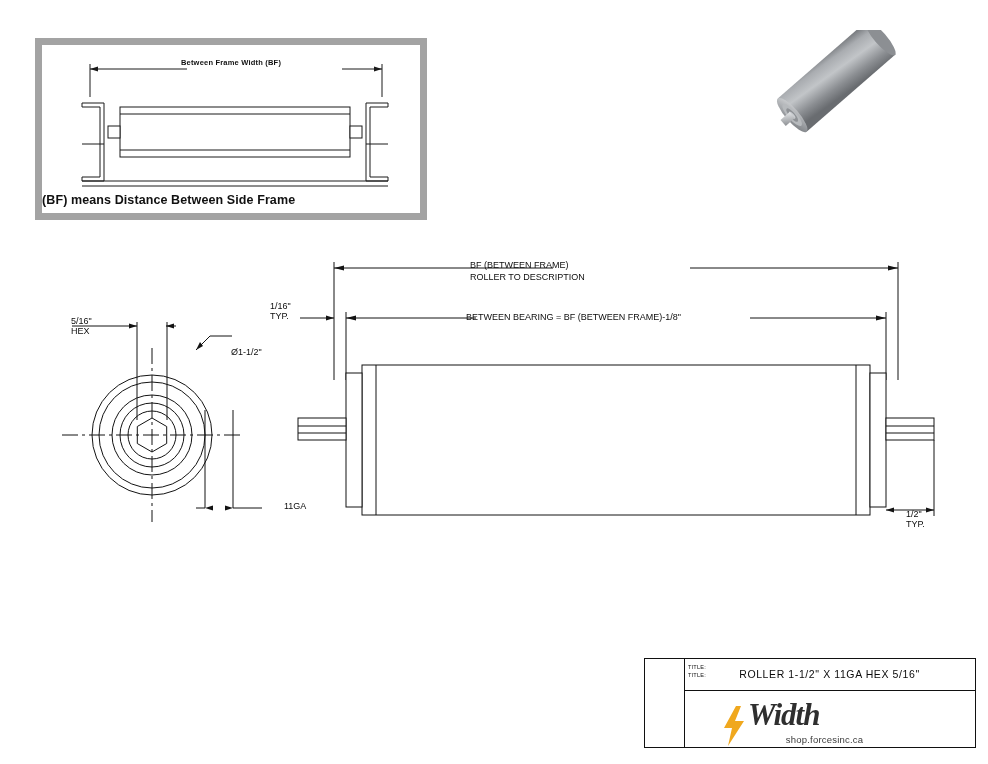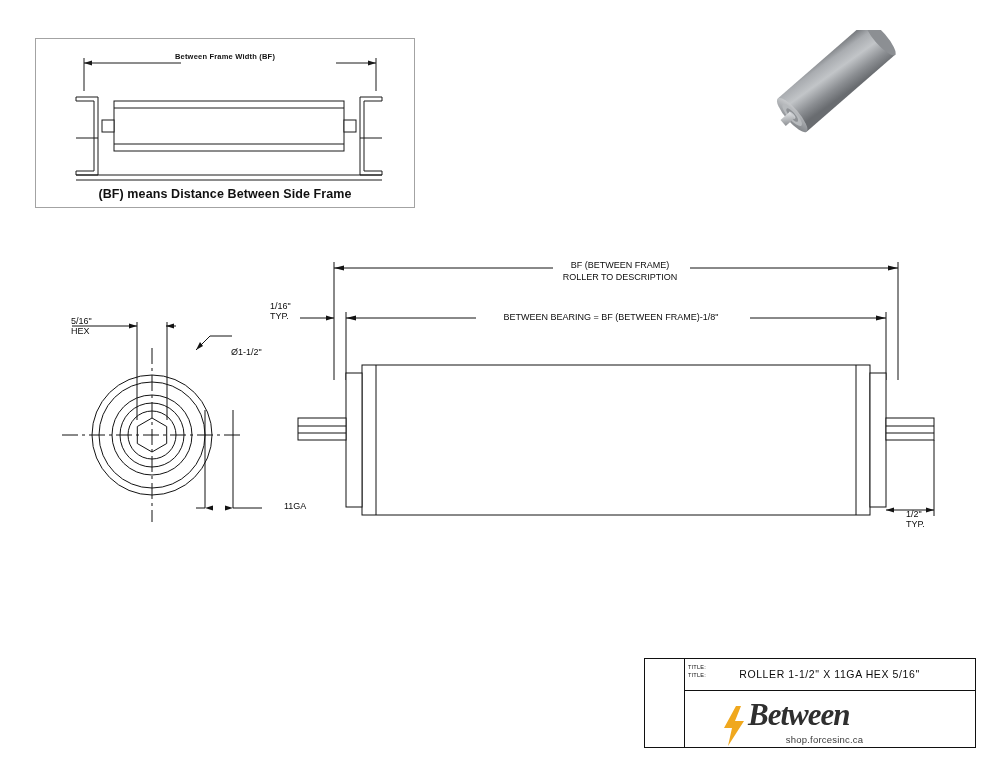--- a/index.html
+++ b/index.html
@@ -21,27 +21,27 @@
     width: 988px;
     height: 764px;
     background: #fff;
   }
   .abs { position: absolute; }
 
   
   #bf-inset {
     left: 35px; top: 38px;
     width: 378px; height: 168px;
-    border: 1px solid #a3a3a3;
+    border: 7px solid #a3a3a3;
     background: #fff;
   }
   #bf-inset .cap {
     position: absolute;
     left: 0; right: 0; bottom: 6px;
-    text-align: center;
+    text-align: left;
     font-size: 12.5px;
     font-weight: bold;
     letter-spacing: .1px;
     color: #111;
   }
   #bf-inset .dimlabel {
     position: absolute;
     left: 0; right: 0; top: 13px;
     text-align: center;
     font-size: 7.5px;
@@ -50,21 +50,21 @@
     letter-spacing: .2px;
   }
   .lbl {
     position: absolute;
     font-size: 9px;
     color: #0d0d0d;
     white-space: pre;
     line-height: 1.15;
     font-family: "Liberation Sans", sans-serif;
   }
-  .lbl.c { text-align: center; }
+  .lbl.c { text-align: left; }
 
   
   #title-block {
     left: 644px; top: 658px;
     width: 330px; height: 88px;
     border: 1px solid #111;
     background: #fff;
   }
   #title-block .tb-left {
     position: absolute;
@@ -289,18 +289,18 @@
       <div class="tb-kw">
         <div>TITLE:</div>
         <div>TITLE:</div>
       </div>
       <div class="tb-name">ROLLER 1-1/2" X 11GA HEX 5/16"</div>
     </div>
     <div id="logo-wrap">
       <svg id="logo-bolt" width="24" height="40" viewBox="0 0 24 40">
         <polygon points="14,0 2,22 10,22 6,40 22,15 13,15 19,0" fill="#f0a81e"></polygon>
       </svg>
-      <div id="logo-text">Between</div>
+      <div id="logo-text">Width</div>
       <div id="logo-url">shop.forcesinc.ca</div>
     </div>
   </div>
 
 </div>
 
 </body></html>

